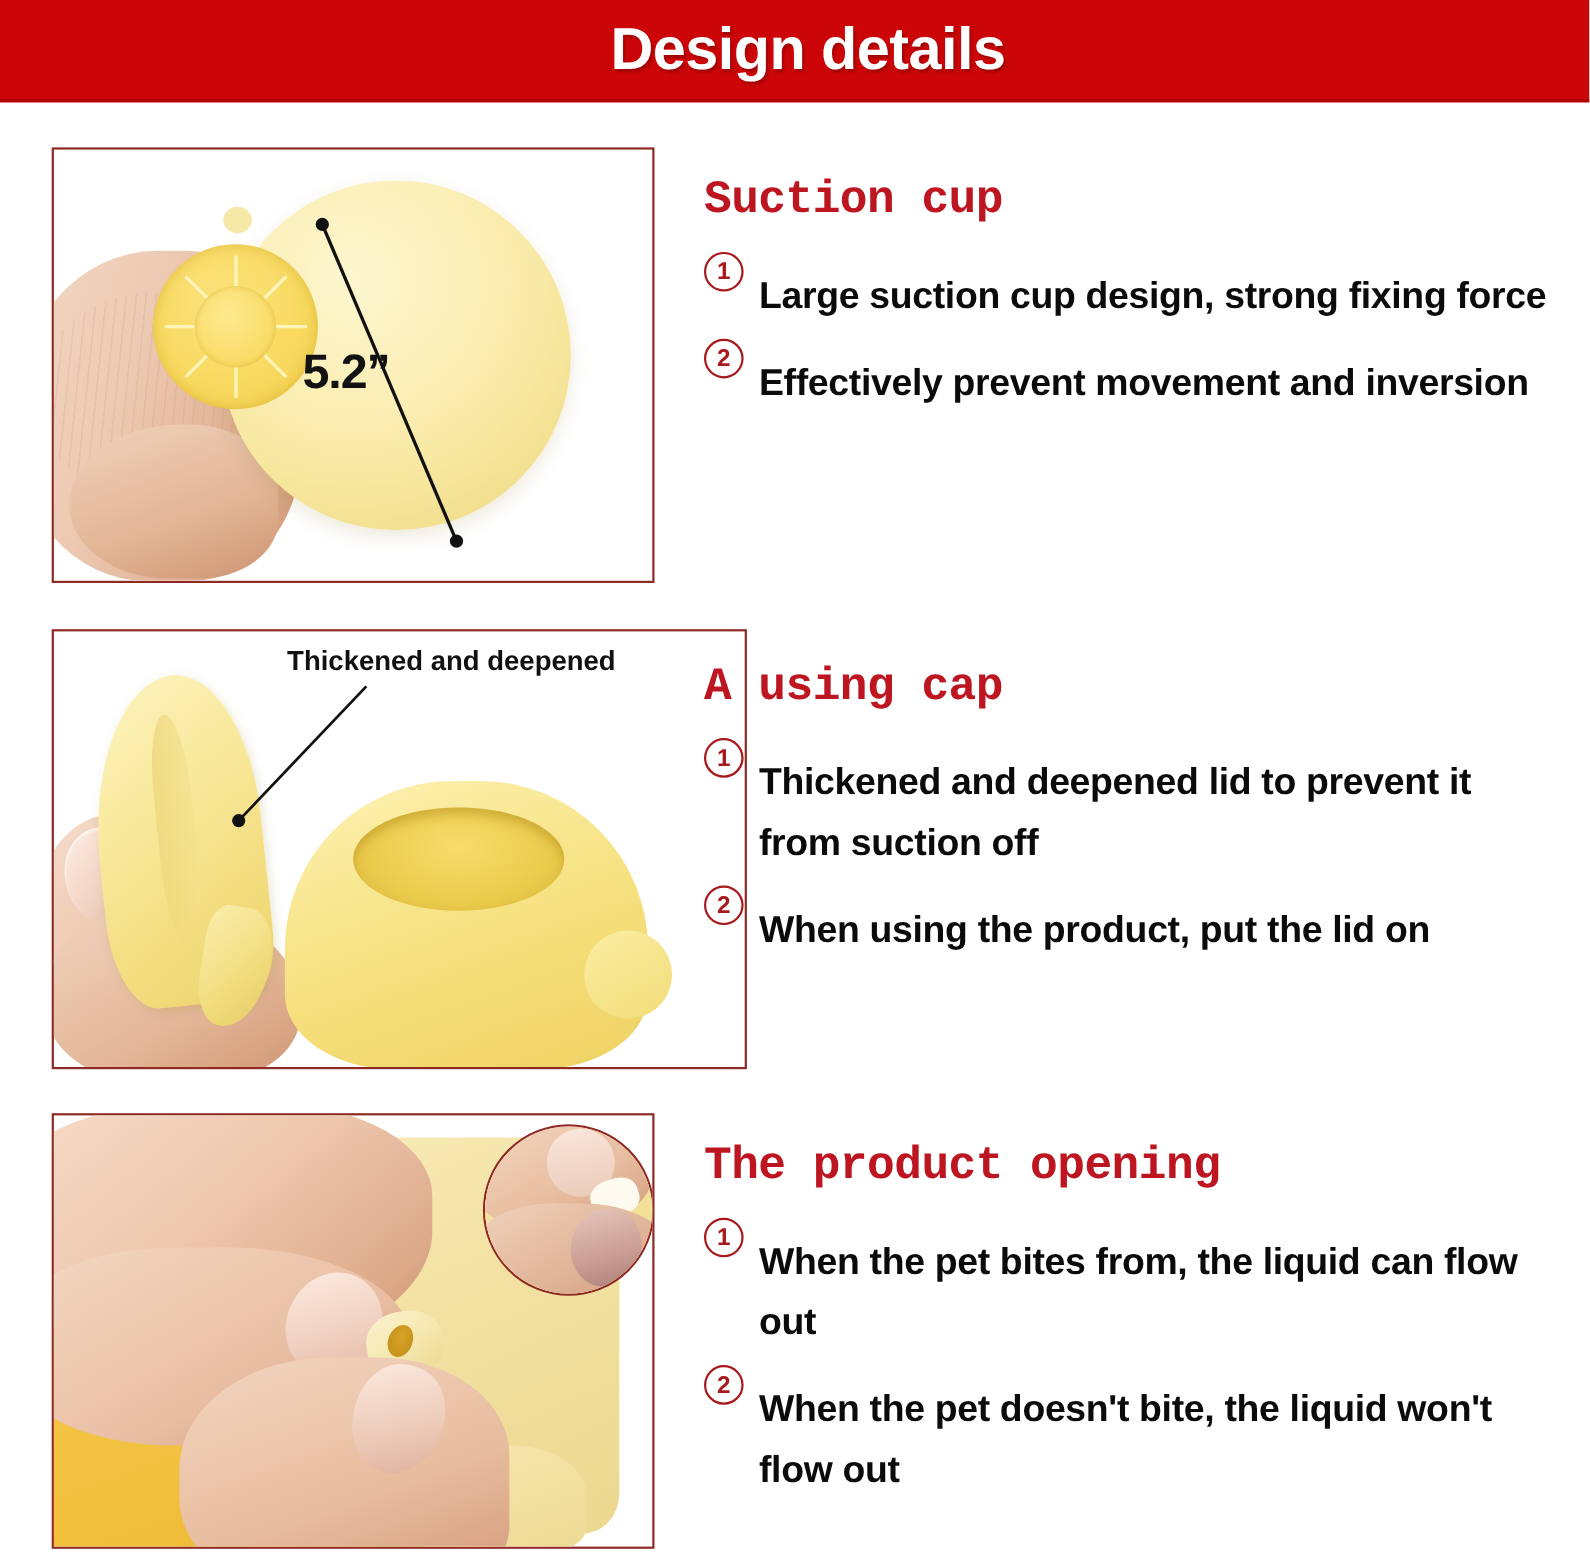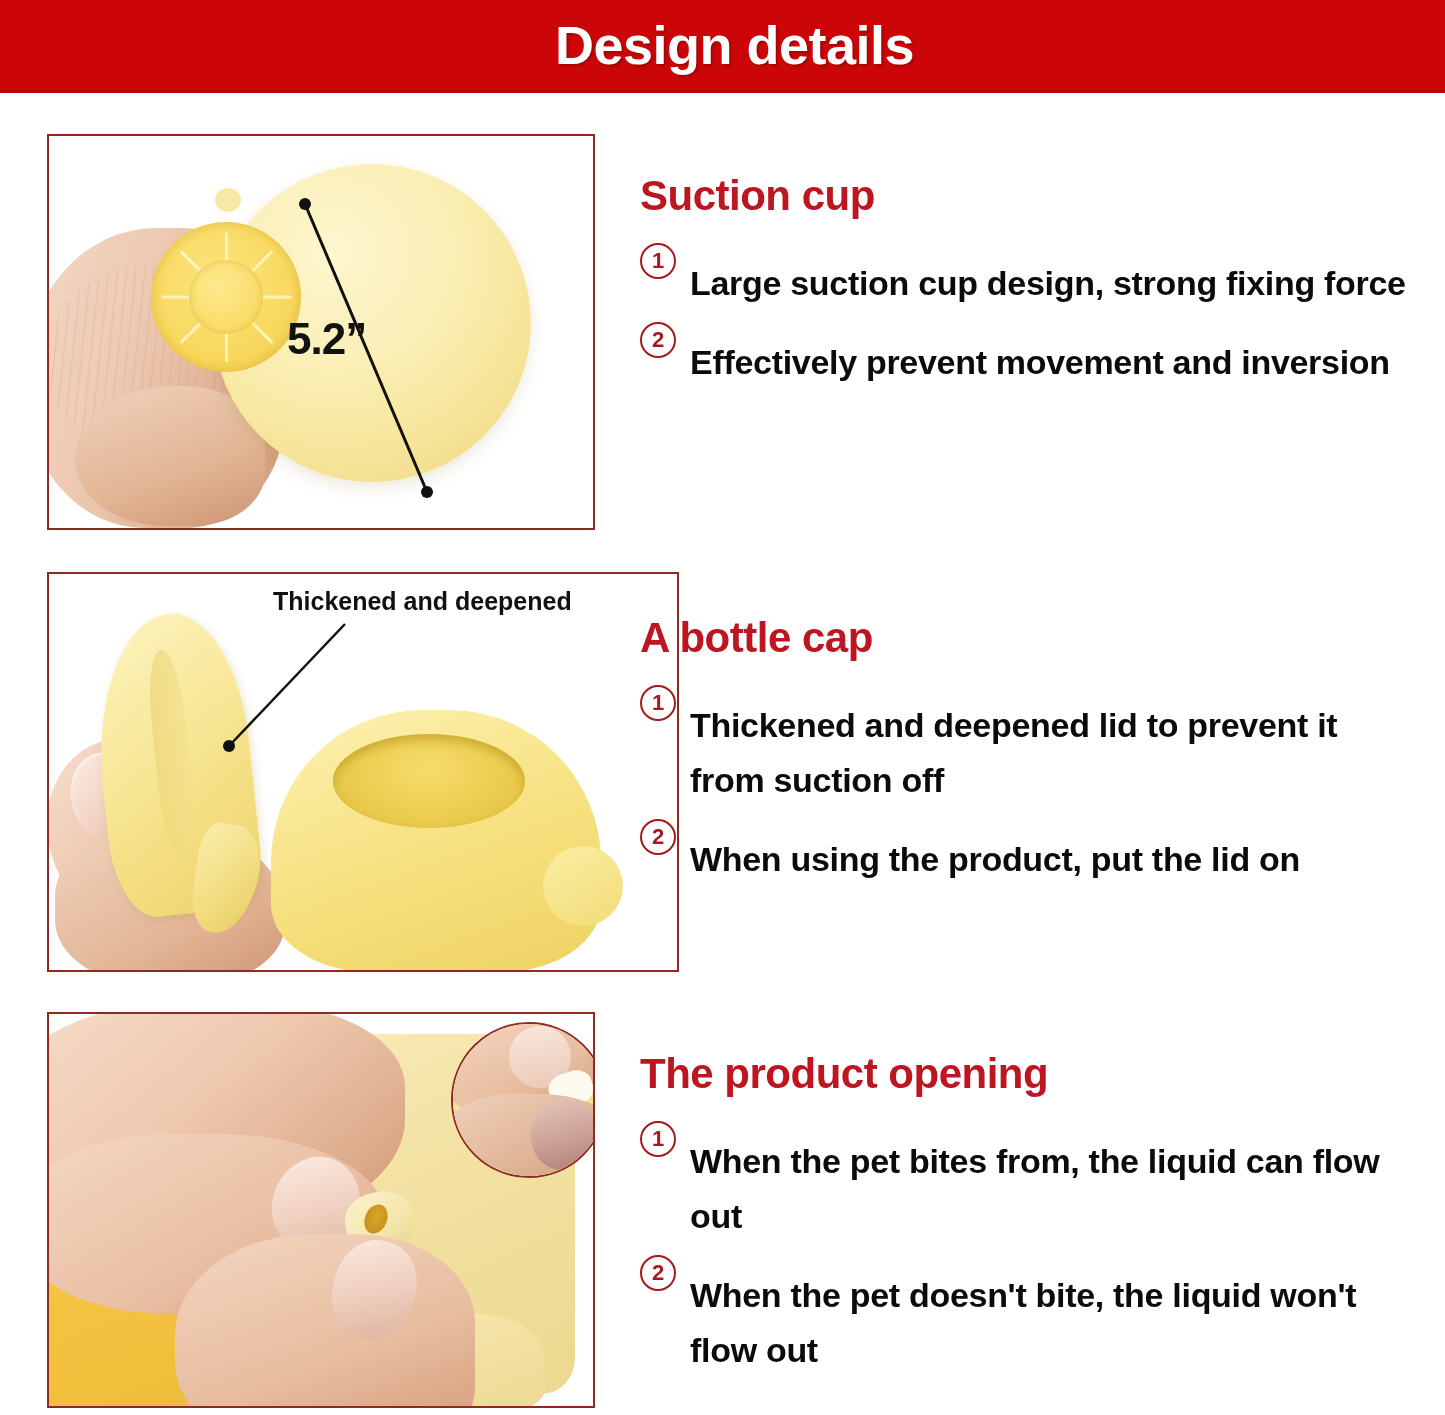--- a/index.html
+++ b/index.html
@@ -46,21 +46,21 @@
     position: absolute;
     border: 2px solid #8e2a24;
     background: #ffffff;
     box-sizing: border-box;
     overflow: hidden;
   }
   #panel-1 { left: 47px;  top: 134px;  width: 548px; height: 396px; }
   #panel-2 { left: 47px;  top: 572px;  width: 632px; height: 400px; }
   #panel-3 { left: 47px;  top: 1012px; width: 548px; height: 396px; }
 
-  .photo { position: absolute; left: 16px; top: 0; width: 100%; height: 100%; }
+  .photo { position: absolute; left: 4px; top: 0; width: 100%; height: 100%; }
 
   
   .p1-palm {
     position: absolute;
     left: -40px; top: 92px;
     width: 260px; height: 300px;
     border-radius: 50% 40% 38% 46%;
     background: linear-gradient(110deg, #f3d8c4 0%, #edc9b2 40%, #dfb193 72%, #cf9a79 100%);
   }
   .p1-palm-lines {
@@ -356,22 +356,22 @@
   }
   #text-1 { top: 158px; }
   #text-2 { top: 600px; }
   #text-3 { top: 1036px; }
 
   .sec-heading {
     color: #bd1621;
     font-size: 42px;
     font-weight: bold;
     letter-spacing: -0.5px;
-    margin: 14px 0 16px 0;
-    font-family: Liberation Sans, sans-serif;
+    margin: 0 0 16px 0;
+    font-family: Liberation Mono, monospace;
   }
   .bullet {
     display: flex;
     align-items: flex-start;
     margin-bottom: 4px;
   }
   .bullet-num {
     flex: 0 0 auto;
     width: 36px;
     height: 36px;
@@ -494,21 +494,21 @@
     <span class="bullet-text">Large suction cup design, strong fixing force</span>
   </div>
 
   <div class="bullet">
     <span class="bullet-num">2</span>
     <span class="bullet-text">Effectively prevent movement and inversion</span>
   </div>
 </div>
 
 <div class="text-col" id="text-2">
-  <div class="sec-heading">A bottle cap</div>
+  <div class="sec-heading">A using cap</div>
 
   <div class="bullet">
     <span class="bullet-num">1</span>
     <span class="bullet-text">Thickened and deepened lid to prevent it from suction off</span>
   </div>
 
   <div class="bullet">
     <span class="bullet-num">2</span>
     <span class="bullet-text">When using the product, put the lid on</span>
   </div>

